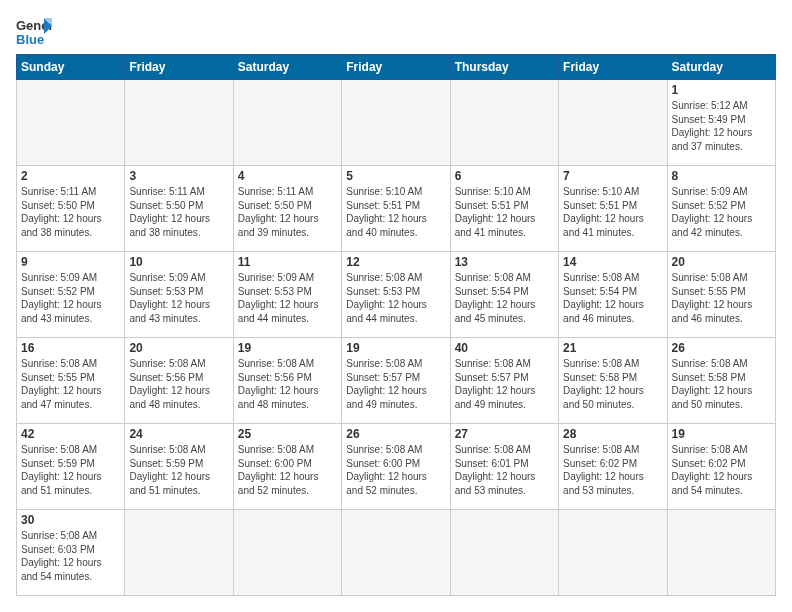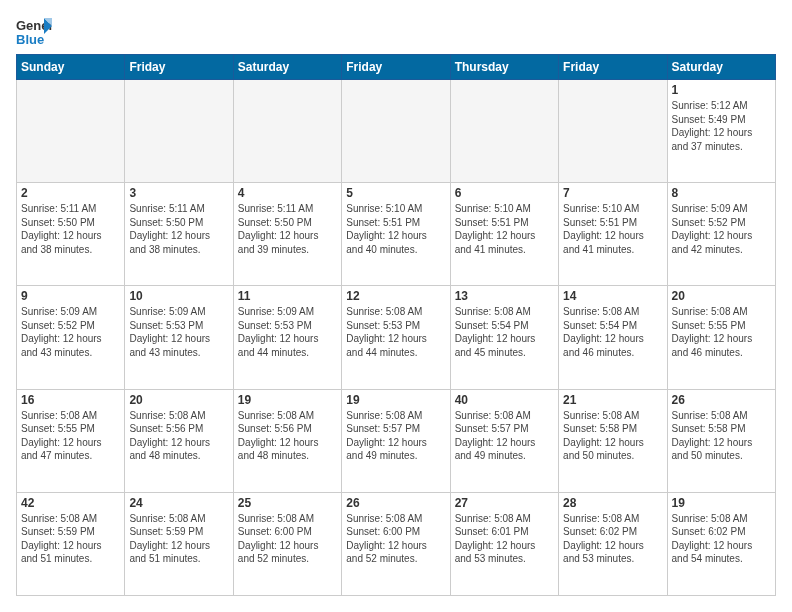--- a/index.html
+++ b/index.html
@@ -249,15 +249,27 @@
           </td>
           <td>
             <span class="day-number">28</span>
             <div class="day-info">Sunrise: 5:08 AM<br>Sunset: 6:02 PM<br>Daylight: 12 hours and 53 minutes.</div>
           </td>
           <td>
             <span class="day-number">19</span>
             <div class="day-info">Sunrise: 5:08 AM<br>Sunset: 6:02 PM<br>Daylight: 12 hours and 54 minutes.</div>
           </td>
         </tr>
+        <tr>
+          <td class="last-row">
+            <span class="day-number">30</span>
+            <div class="day-info">Sunrise: 5:08 AM<br>Sunset: 6:03 PM<br>Daylight: 12 hours and 54 minutes.</div>
+          </td>
+          <td class="last-row empty"></td>
+          <td class="last-row empty"></td>
+          <td class="last-row empty"></td>
+          <td class="last-row empty"></td>
+          <td class="last-row empty"></td>
+          <td class="last-row empty"></td>
+        </tr>
       </tbody>
   </table>
 </div>
 
 </body></html>

